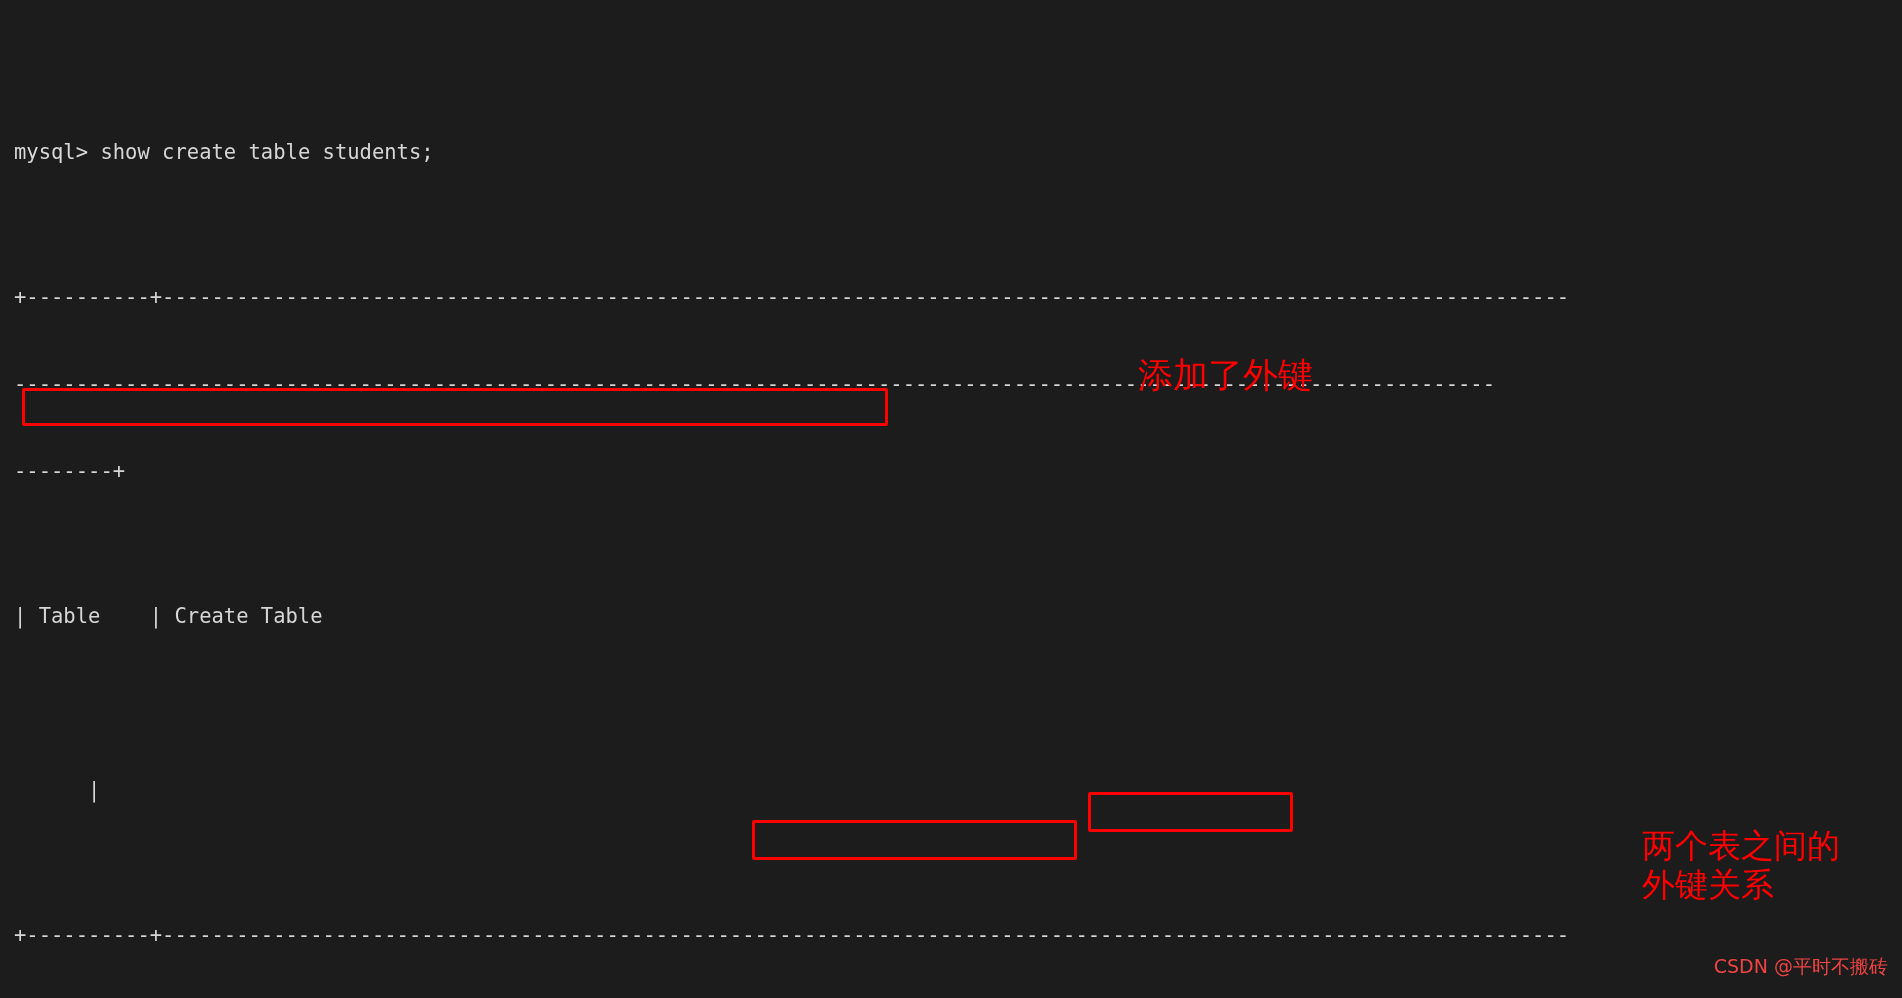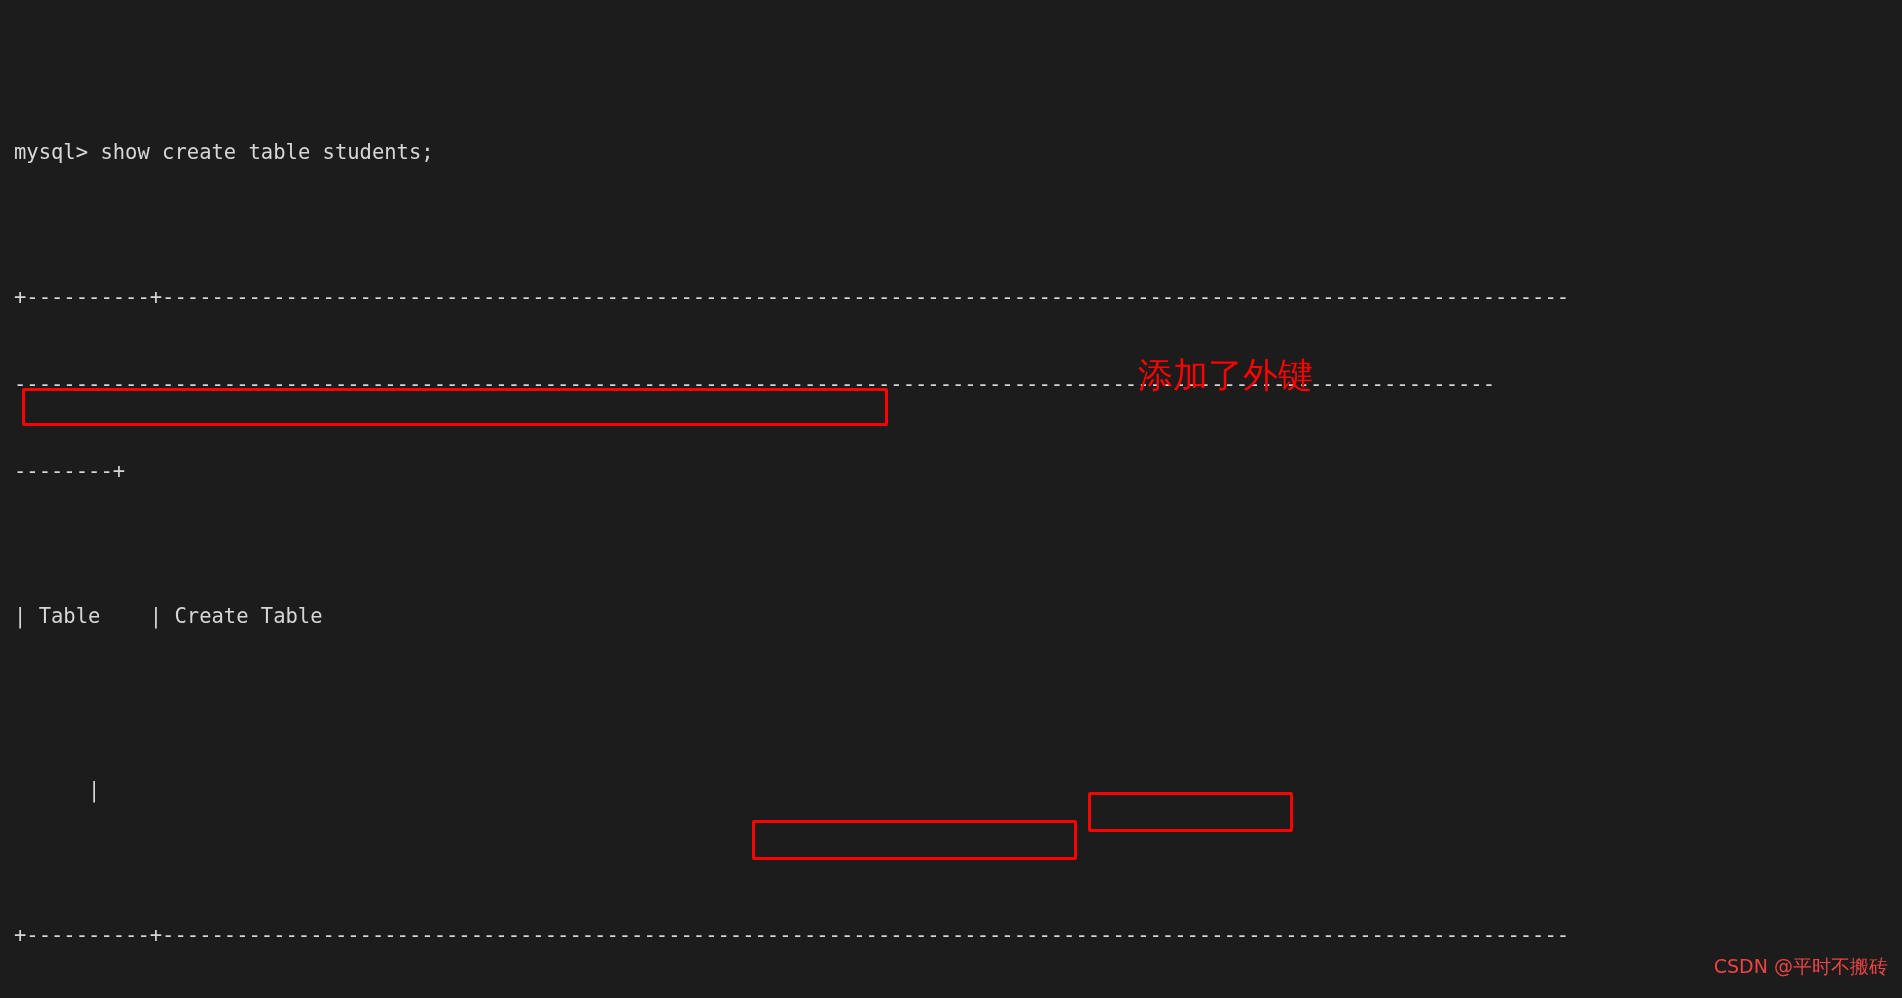--- a/index.html
+++ b/index.html
@@ -154,16 +154,18 @@
     
     
 
   </div>
 
   <div class="redbox" id="box-constraint"></div>
   <div class="redbox" id="box-students"></div>
   <div class="redbox" id="box-class"></div>
 
   <div class="annot" id="annot-fk">添加了外键</div>
+  <div class="annot" id="annot-rel">两个表之间的
+外键关系</div>
 
   <div class="watermark">CSDN @平时不搬砖</div>
 
 </div>
 
 </body></html>

